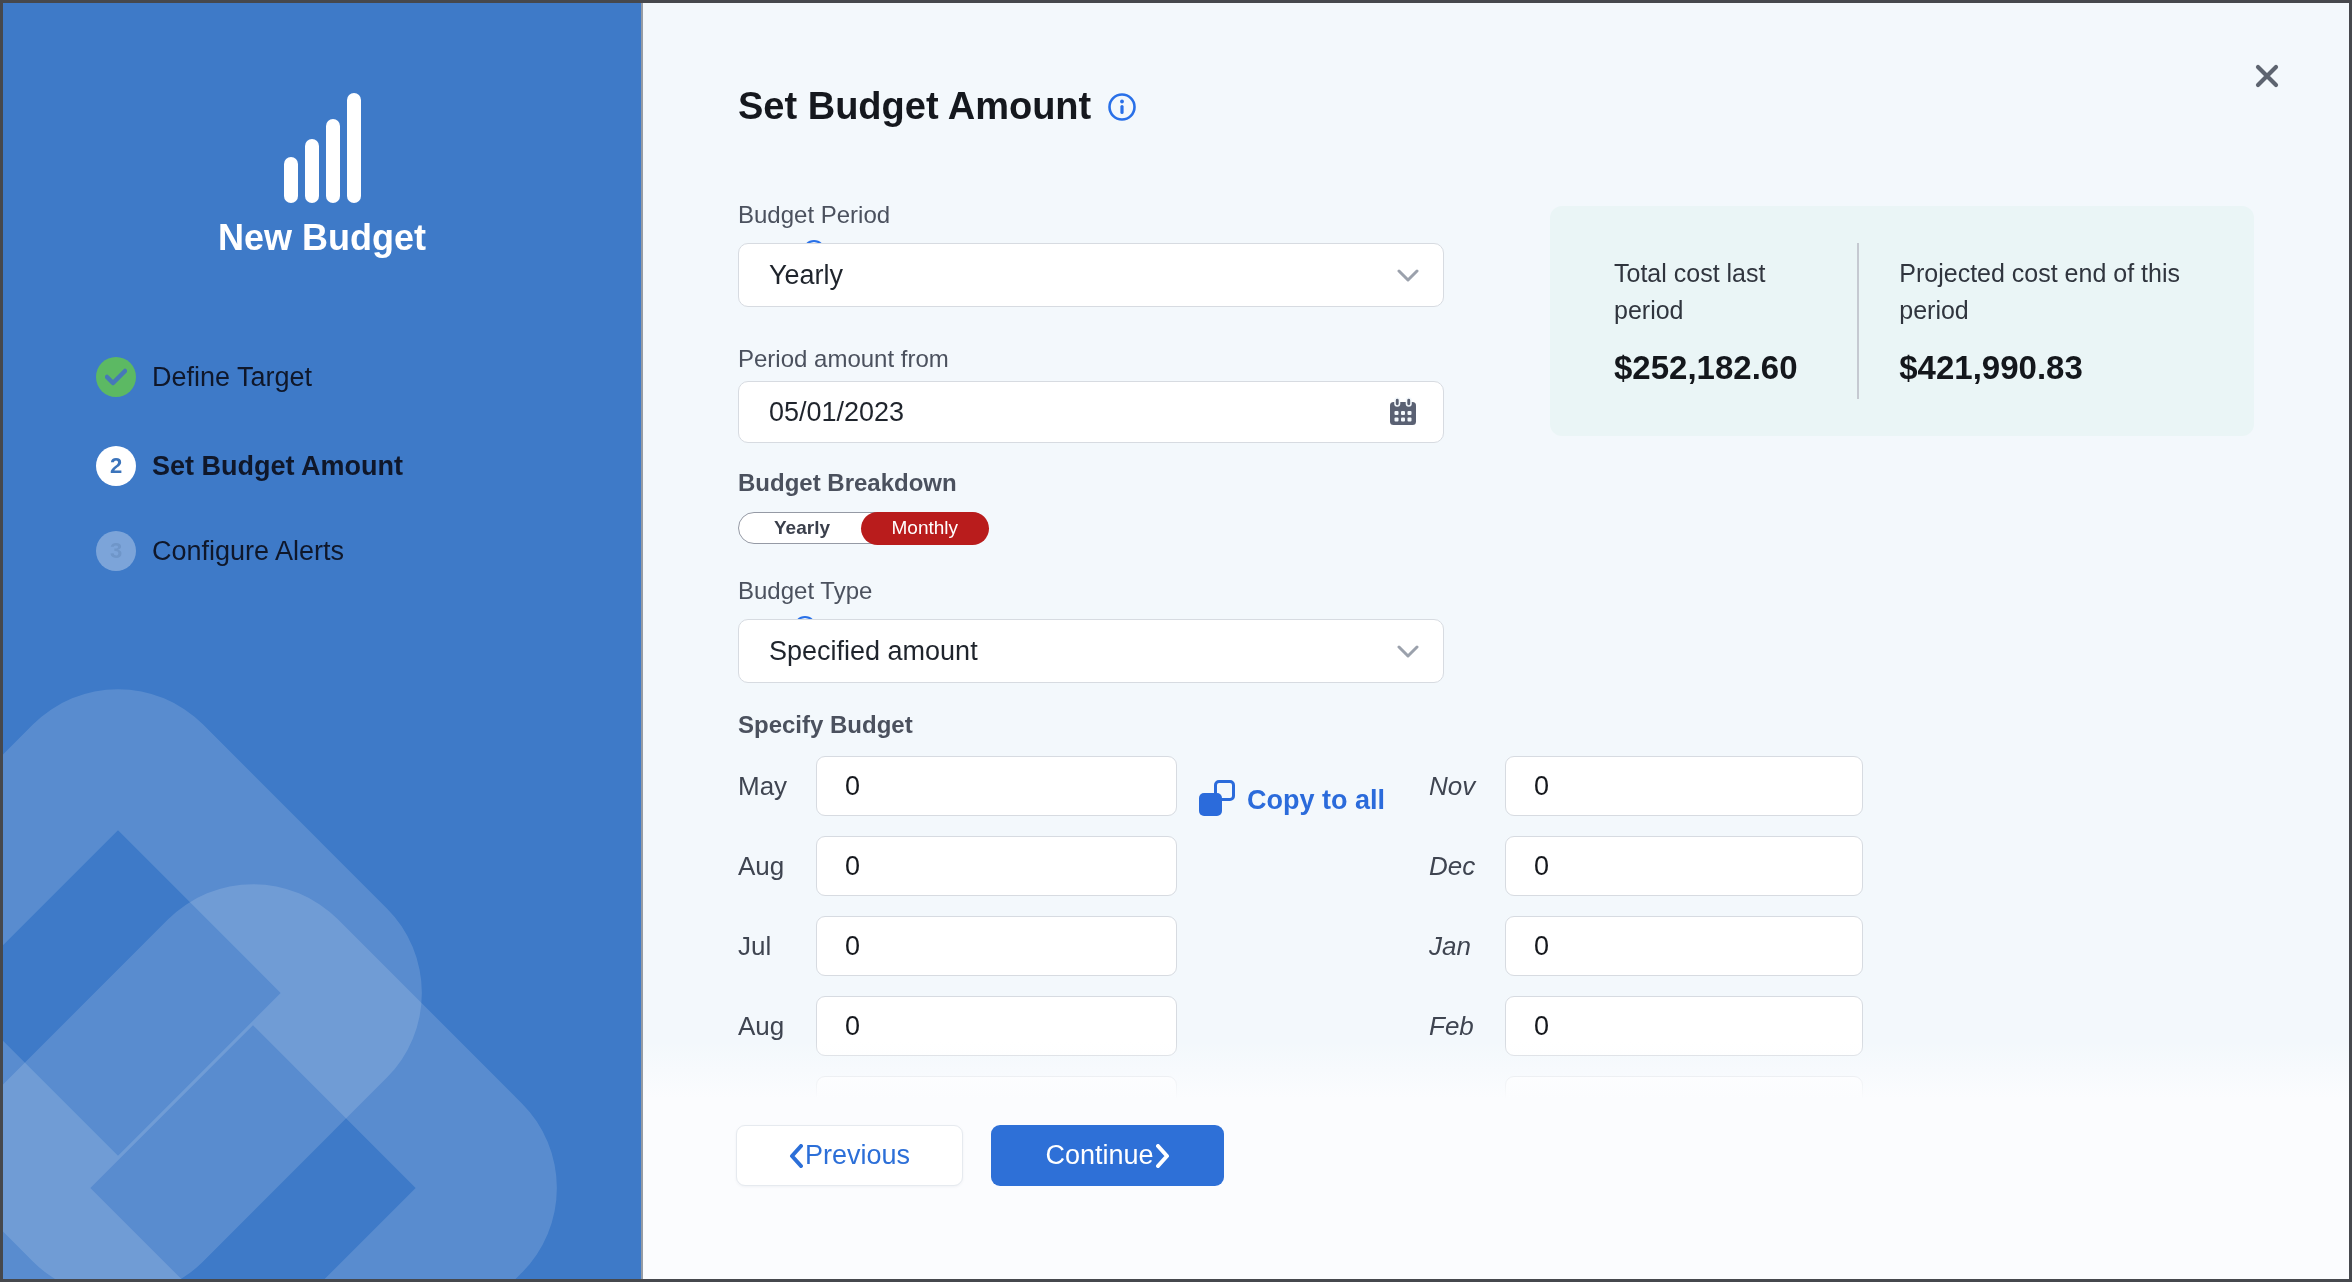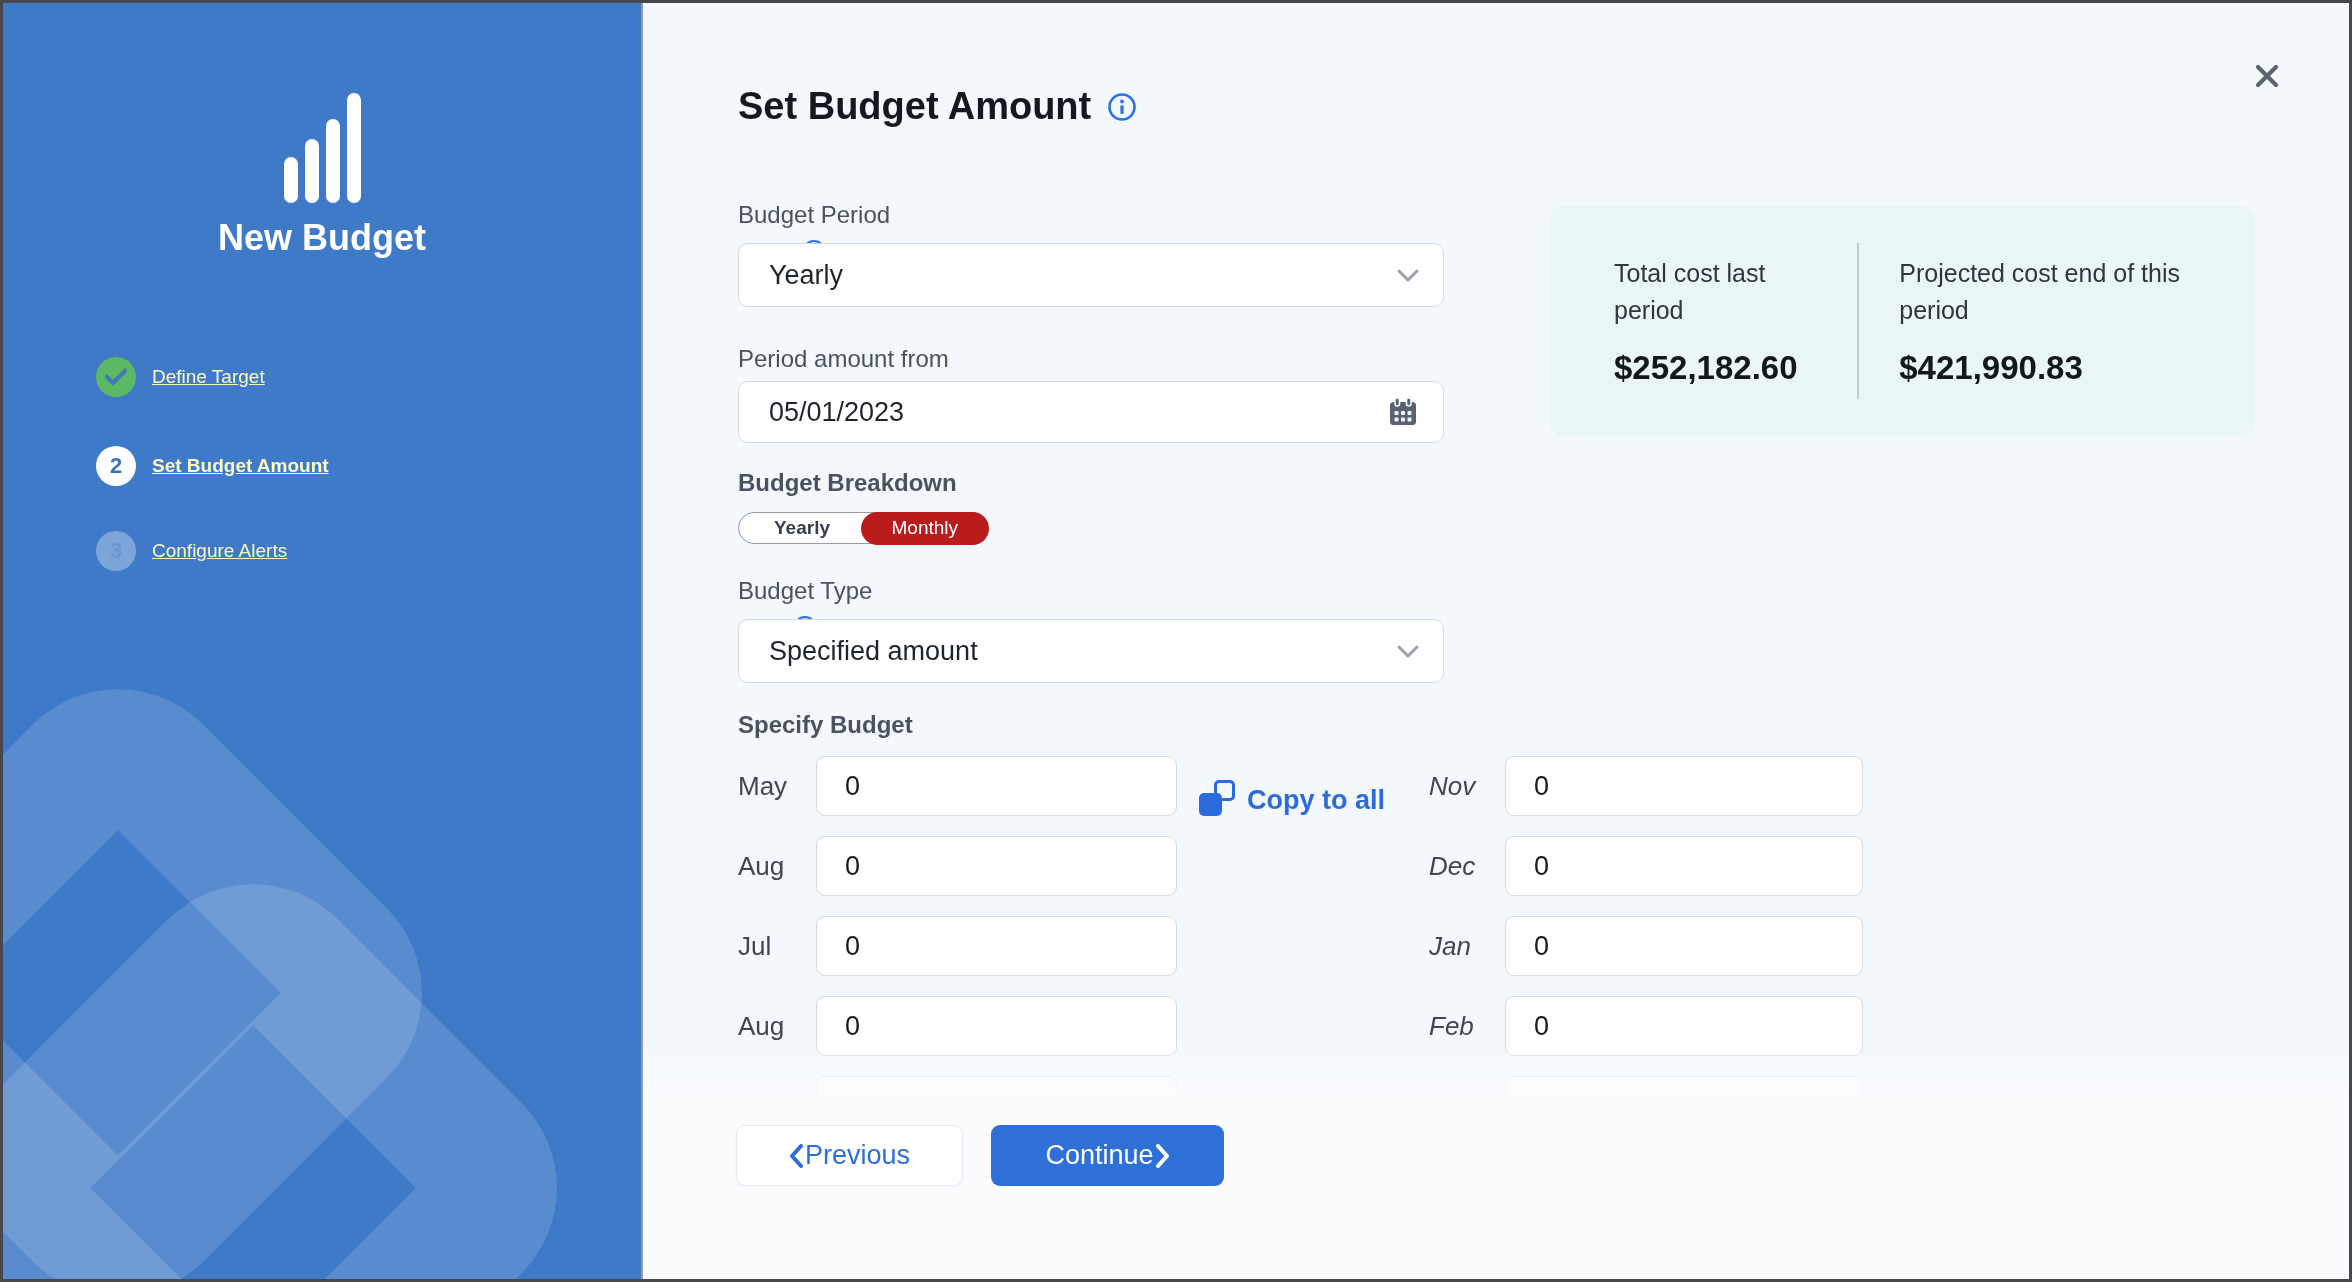--- a/index.html
+++ b/index.html
@@ -35,21 +35,21 @@
   .step { position:absolute; left:93px; display:flex; align-items:center; gap:16px; height:44px; cursor:default; }
   .step-1 { top:352px; } .step-2 { top:441px; } .step-3 { top:526px; }
   .step-circle {
     width:40px; height:40px; border-radius:50%; flex:0 0 40px;
     display:flex; align-items:center; justify-content:center;
     font-size:22px; font-weight:700;
   }
   .circle-done { background:#5cb963; }
   .circle-current { background:#ffffff; color:#3c74bb; }
   .circle-next { background:rgba(255,255,255,0.32); color:#6f96c9; }
-  .step-label { color:#fef9c3; font-size:19px; font-weight:400; white-space:nowrap;text-decoration:underline; }
+  .step-label { color:#0f172a; font-size:27px; font-weight:400; white-space:nowrap; }
   .step-label.current { font-weight:700; }
   
   .main { position:absolute; left:640px; top:0; bottom:0; width:1709px; background:#f3f8fc; }
   .close-btn { position:absolute; left:1604px; top:53px; width:40px; height:40px; cursor:pointer;
     display:flex; align-items:center; justify-content:center; }
   .panel-title {
     position:absolute; left:95px; top:82px; display:flex; align-items:center; gap:16px;
     font-size:38px; font-weight:700; color:#15181e;
   }
   .field-label {

